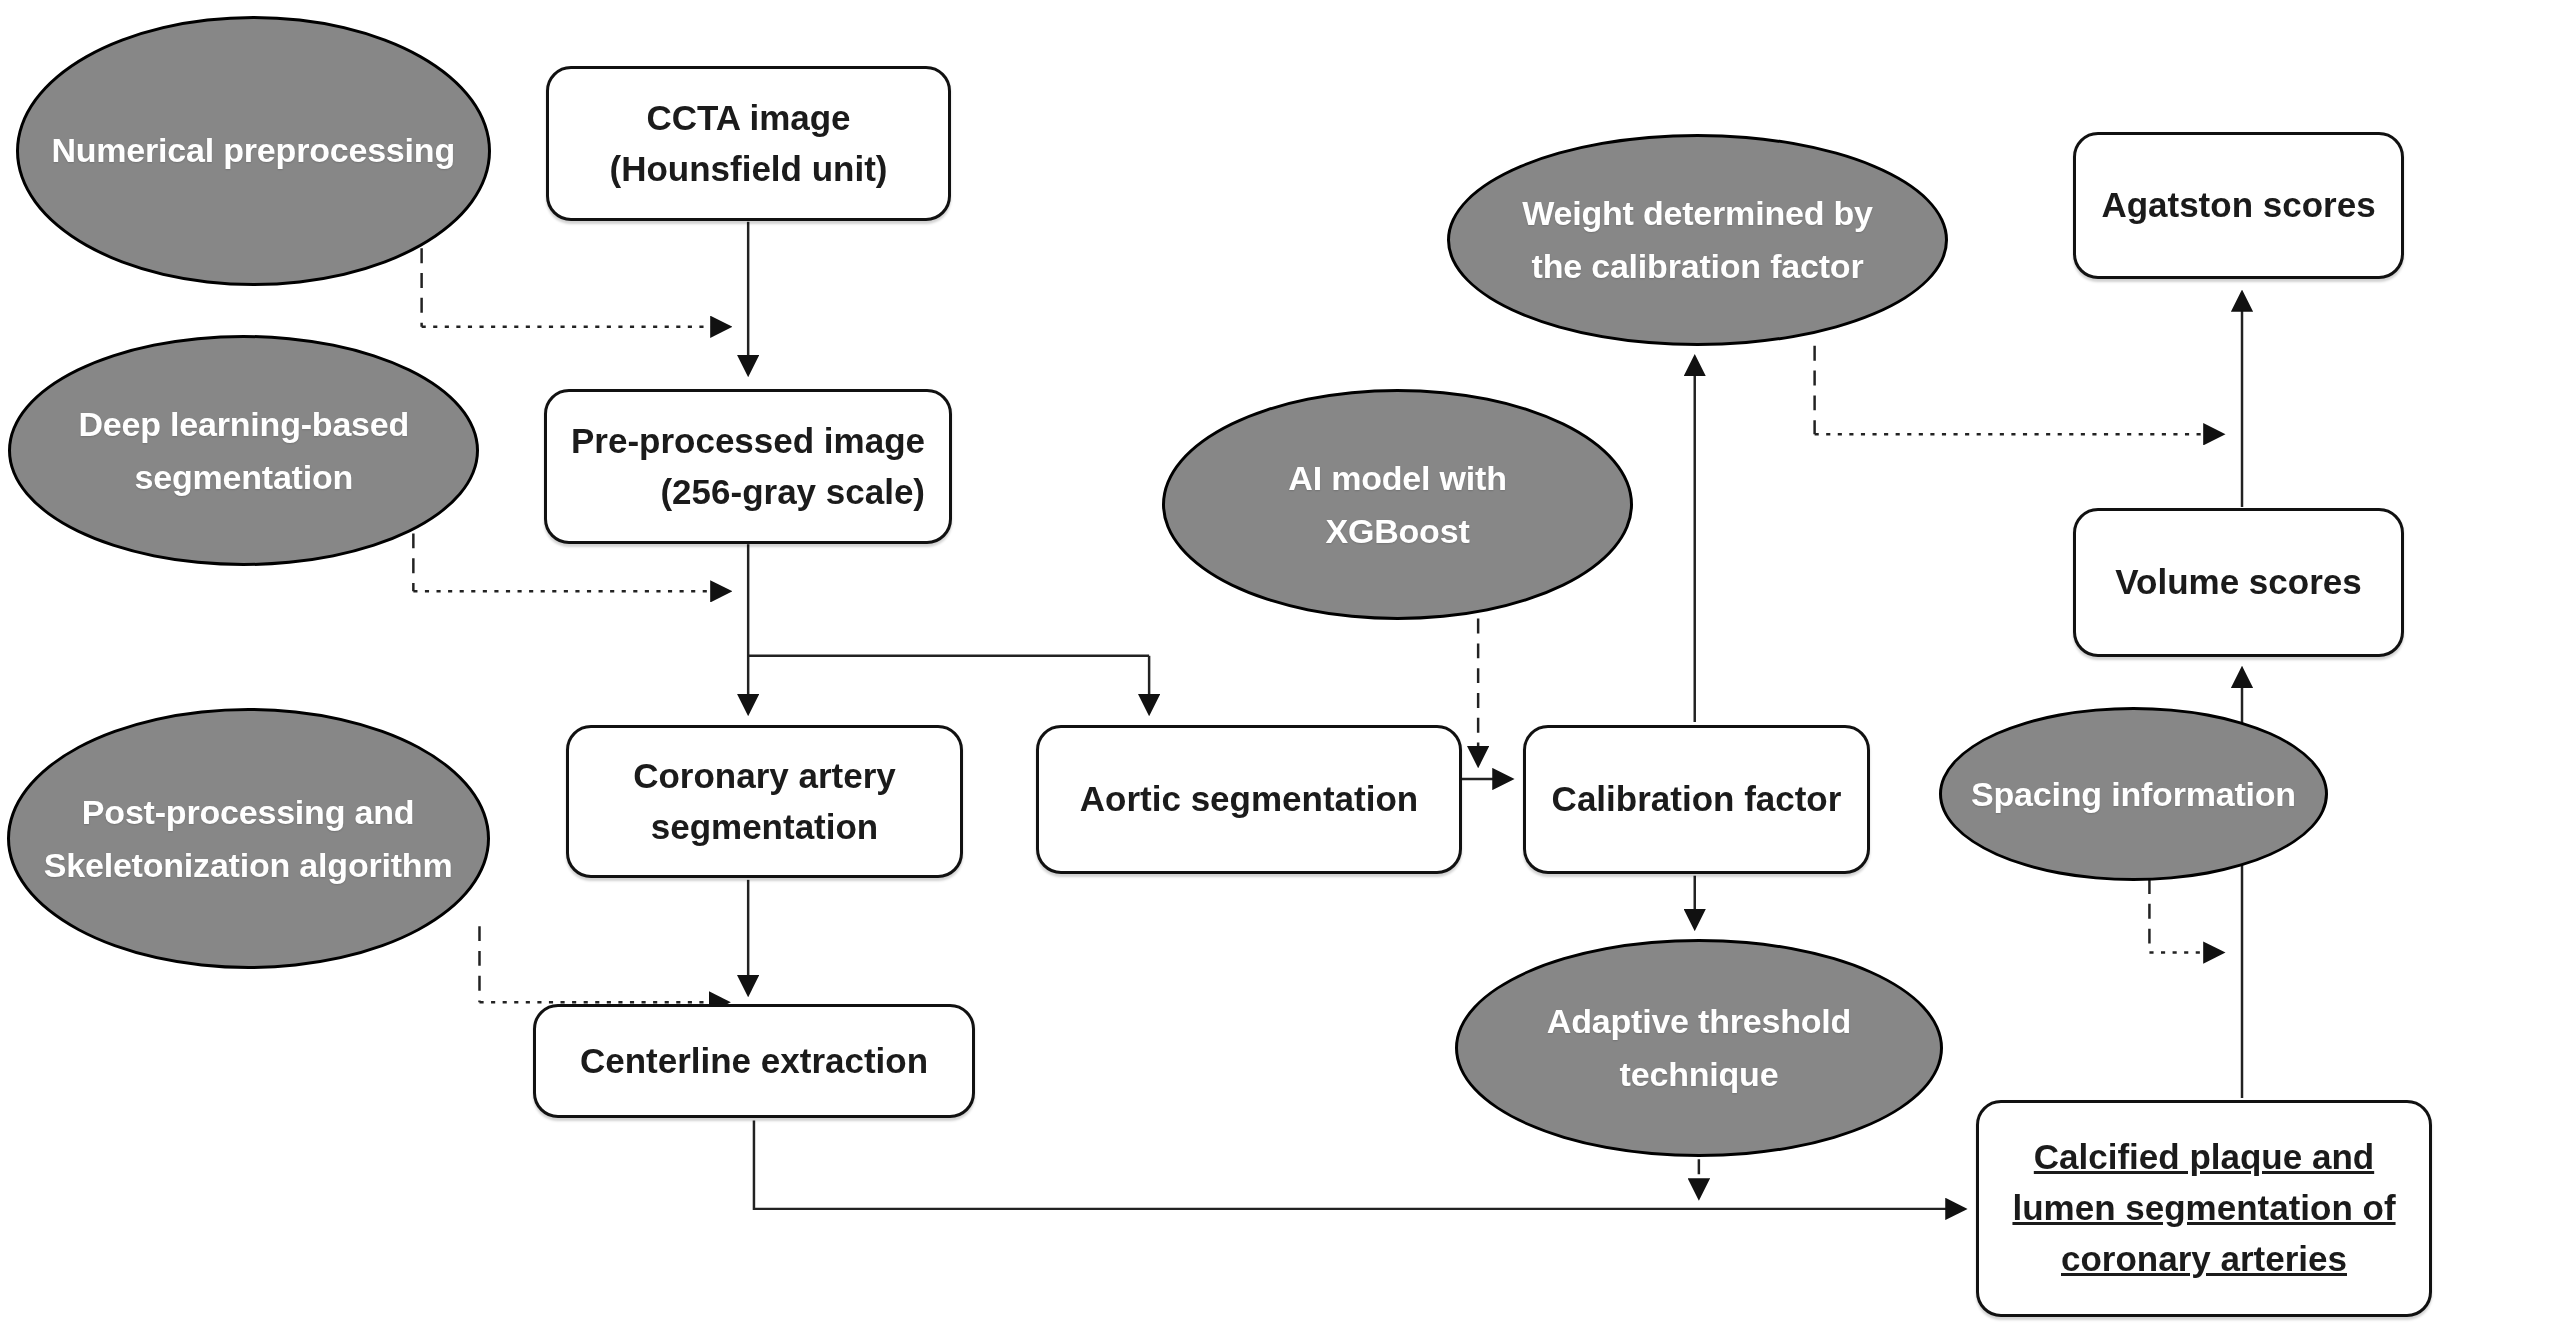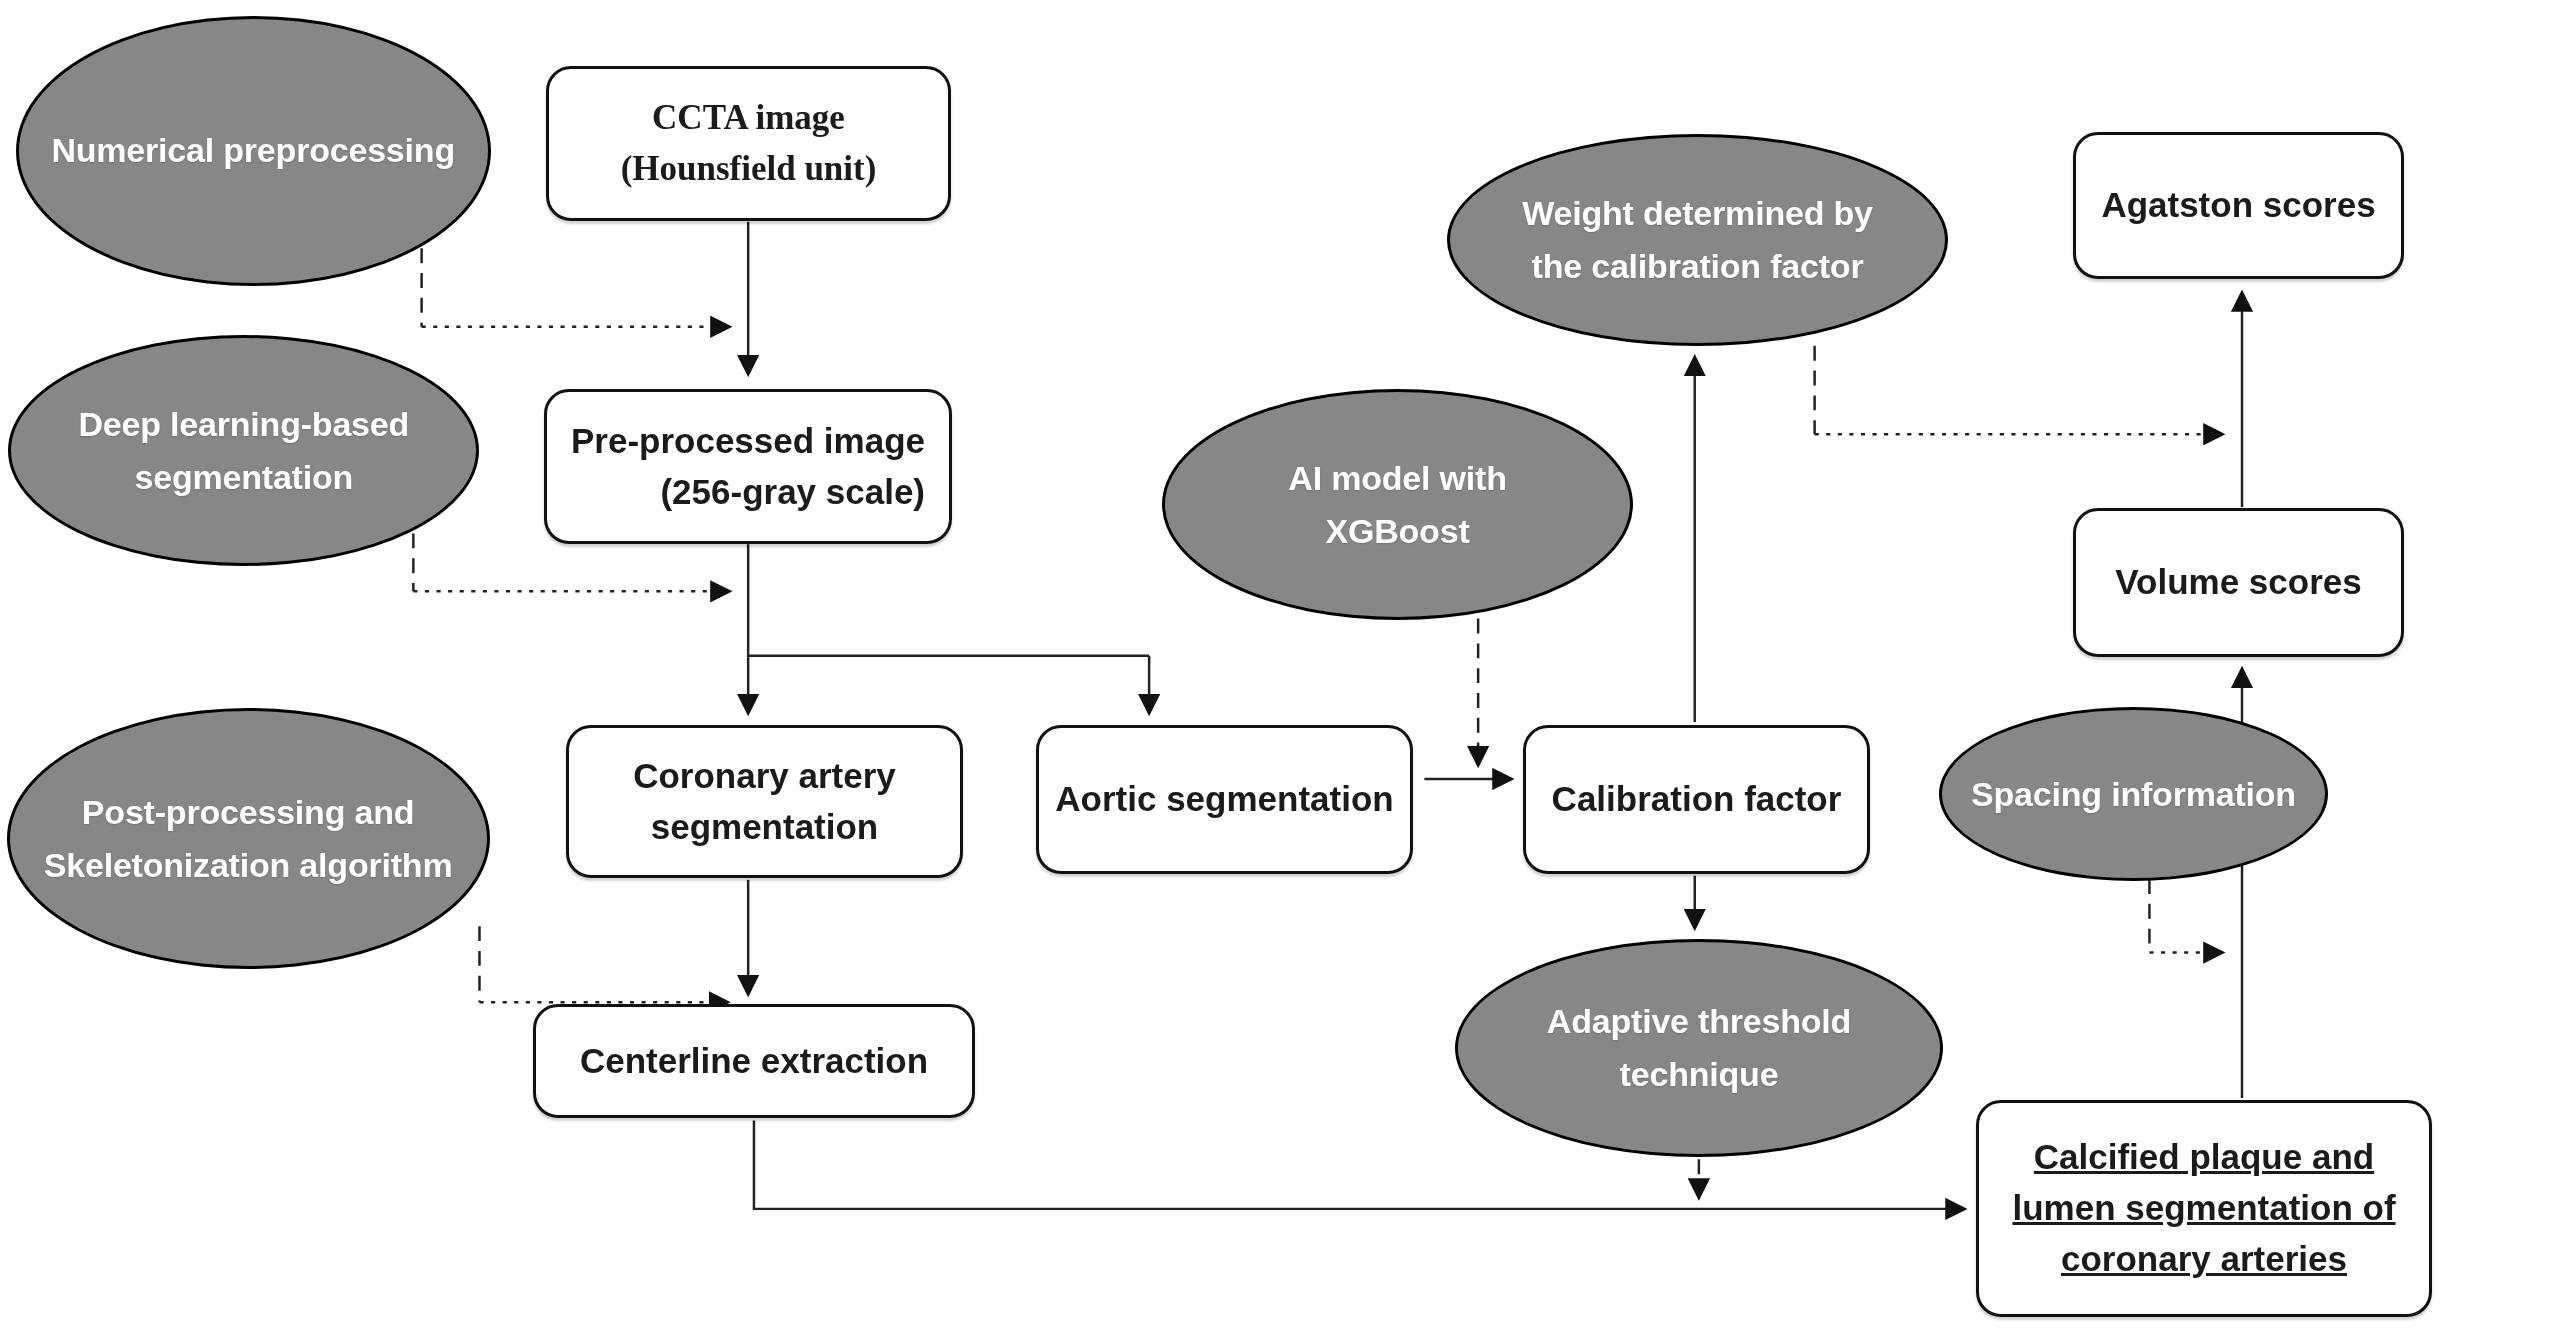--- a/index.html
+++ b/index.html
@@ -108,30 +108,30 @@
 XGBoost</div>
 
   <div class="node ellipse" style="left:1447px;top:134px;width:501px;height:212px;">Weight determined by
 the calibration factor</div>
 
   <div class="node ellipse" style="left:1939px;top:707px;width:389px;height:174px;">Spacing information</div>
 
   <div class="node ellipse" style="left:1455px;top:939px;width:488px;height:218px;">Adaptive threshold
 technique</div>
 
-  <div class="node box" style="left:546px;top:66px;width:405px;height:155px;font-family:Liberation Serif, serif;">CCTA image
+  <div class="node box" style="left:546px;top:66px;width:405px;height:155px;">CCTA image
 (Hounsfield unit)</div>
 
   <div class="node box" style="left:544px;top:389px;width:408px;height:155px;text-align:right;">Pre-processed image
 (256-gray scale)</div>
 
   <div class="node box" style="left:566px;top:725px;width:397px;height:153px;">Coronary artery
 segmentation</div>
 
-  <div class="node box" style="left:1036px;top:725px;width:377px;height:149px;">Aortic segmentation</div>
+  <div class="node box" style="left:1036px;top:725px;width:426px;height:149px;">Aortic segmentation</div>
 
   <div class="node box" style="left:1523px;top:725px;width:347px;height:149px;">Calibration factor</div>
 
   <div class="node box" style="left:533px;top:1004px;width:442px;height:114px;">Centerline extraction</div>
 
   <div class="node box" style="left:2073px;top:132px;width:331px;height:147px;">Agatston scores</div>
 
   <div class="node box" style="left:2073px;top:508px;width:331px;height:149px;">Volume scores</div>
 
   <div class="node box" style="left:1976px;top:1100px;width:456px;height:217px;text-decoration:underline;">Calcified plaque and

